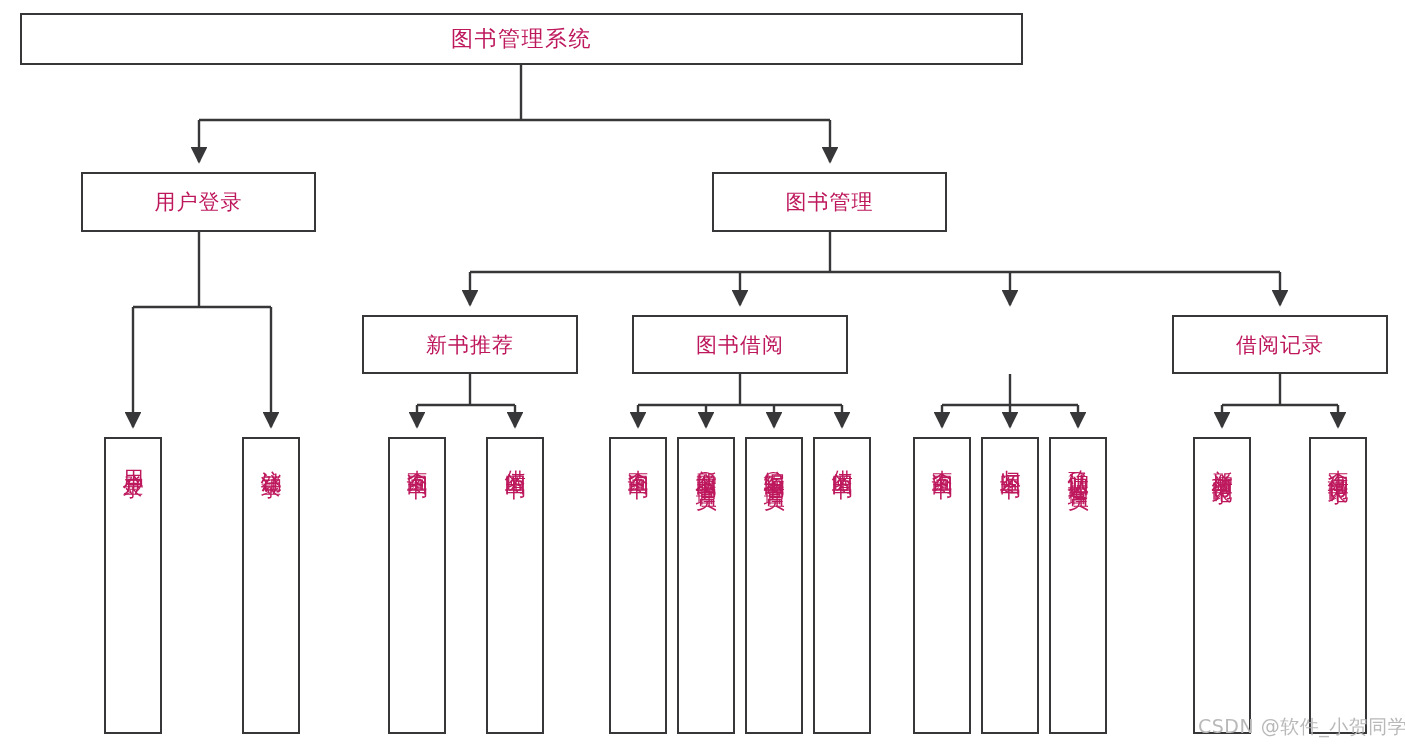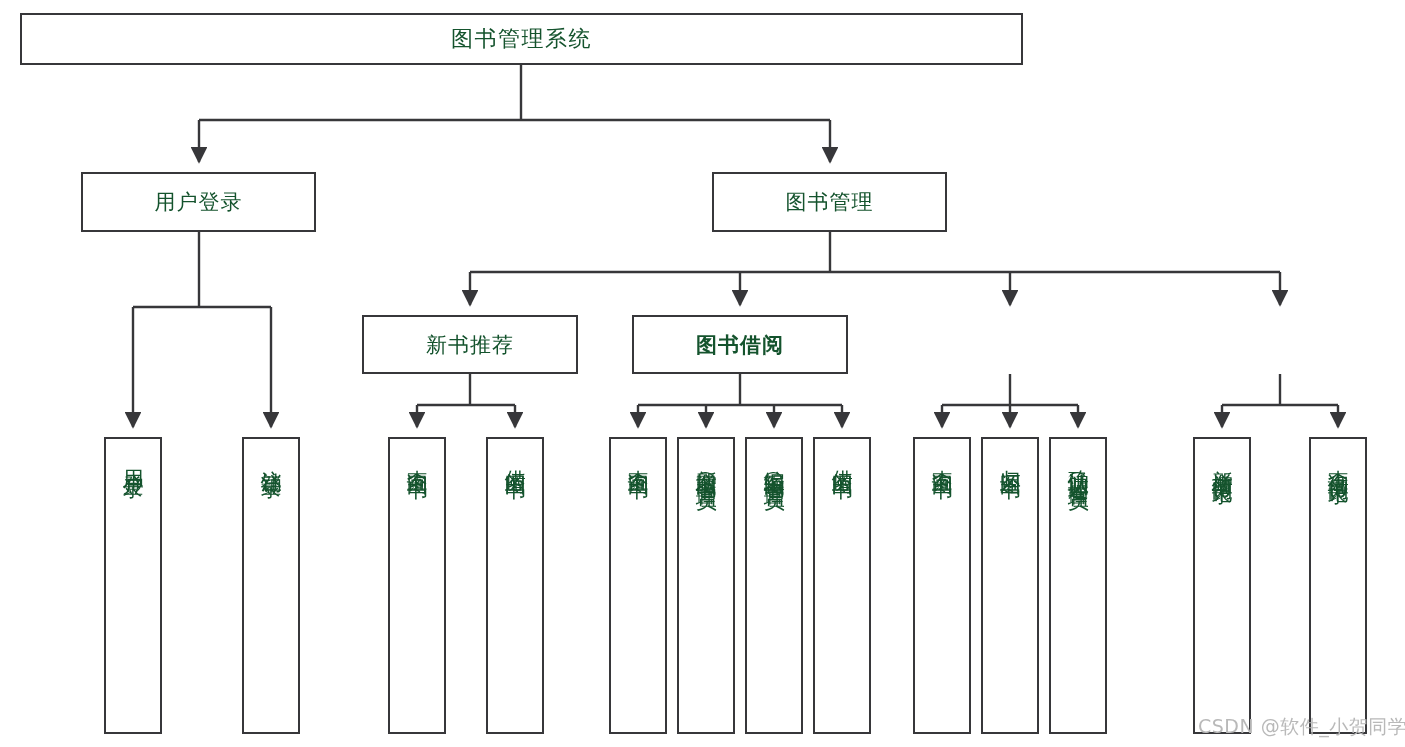--- a/index.html
+++ b/index.html
@@ -27,21 +27,21 @@
     pointer-events: none;
   }
   .node {
     position: absolute;
     box-sizing: border-box;
     background: #ffffff;
     border: 2px solid #37373a;
     display: flex;
     align-items: center;
     justify-content: center;
-    color: #14532d;
+    color: #be185d;
     text-align: center;
   }
   .node.horiz {
     font-size: 21px;
     letter-spacing: 1px;
   }
   .node.root {
     font-size: 22px;
     letter-spacing: 1.5px;
   }
@@ -130,22 +130,25 @@
   <div class="node horiz" style="left:81px; top:172px; width:235px; height:60px;">
     <span>用户登录</span>
   </div>
   <div class="node horiz" style="left:362px; top:315px; width:216px; height:59px;">
     <span>新书推荐</span>
   </div>
 
   <div class="node horiz" style="left:712px; top:172px; width:235px; height:60px;">
     <span>图书管理</span>
   </div>
-  <div class="node horiz" style="left:632px; top:315px; width:216px; height:59px;font-weight:bold;">
+  <div class="node horiz" style="left:632px; top:315px; width:216px; height:59px;">
     <span>图书借阅</span>
+  </div>
+  <div class="node horiz" style="left:1172px; top:315px; width:216px; height:59px;">
+    <span>借阅记录</span>
   </div>
 
   <div class="node vert" style="left:104px; top:437px; width:58px; height:297px;">
     <span class="vtext">用户登录</span>
   </div>
   <div class="node vert" style="left:242px; top:437px; width:58px; height:297px;">
     <span class="vtext">注销登录</span>
   </div>
 
   <div class="node vert" style="left:388px; top:437px; width:58px; height:297px;">

